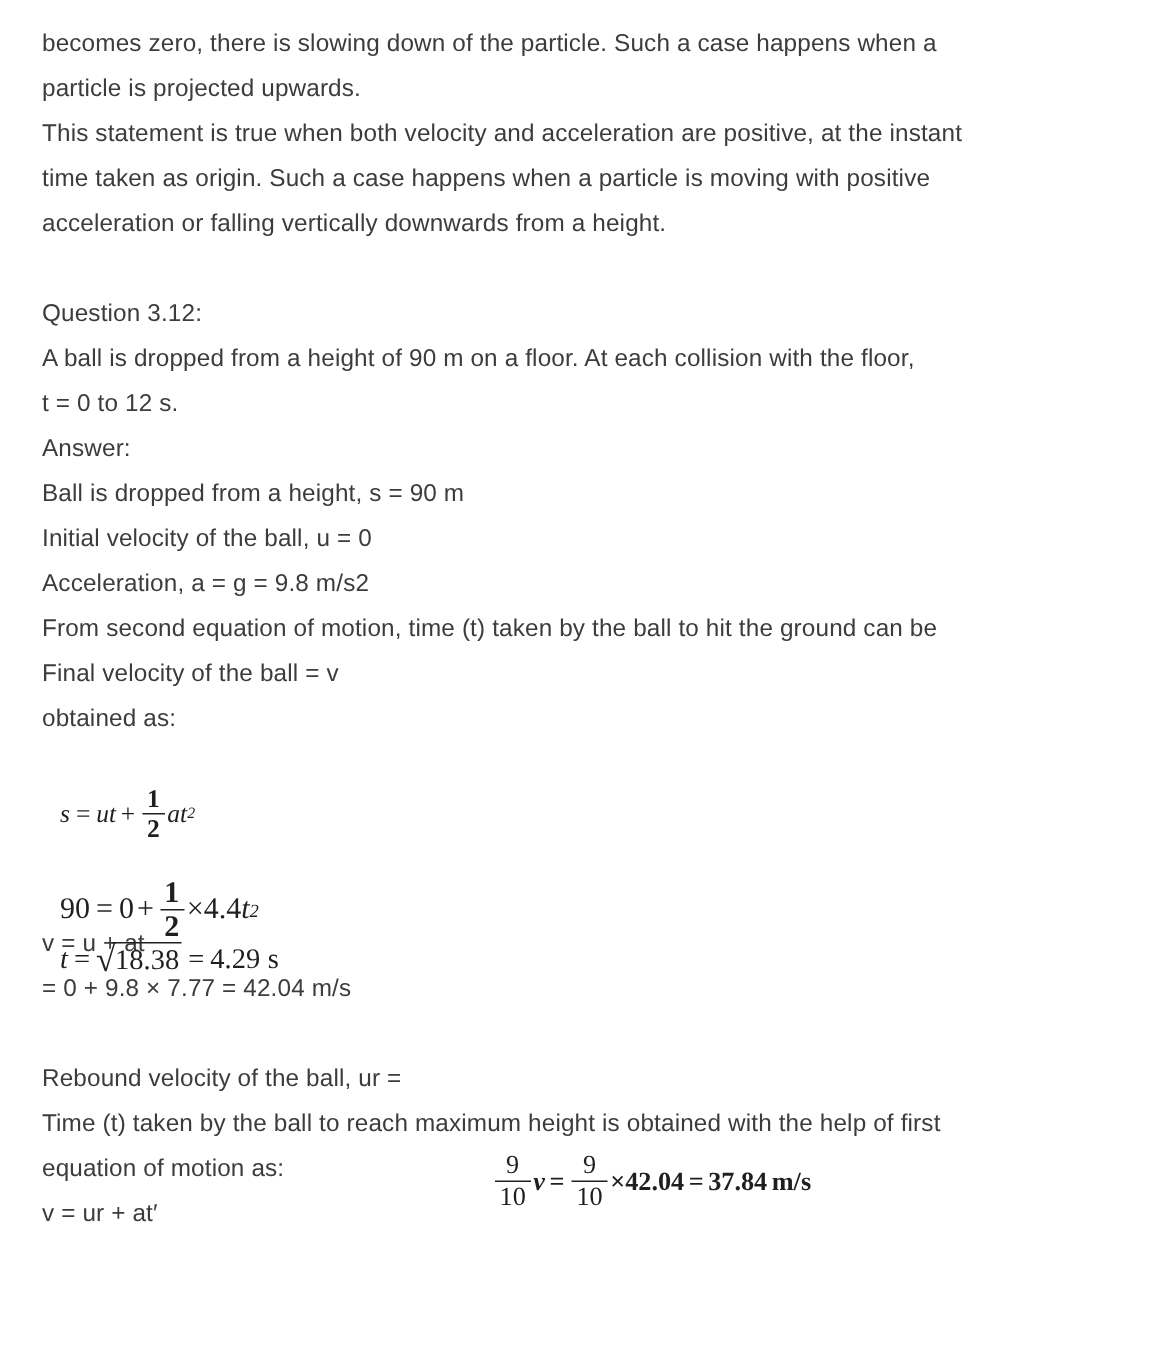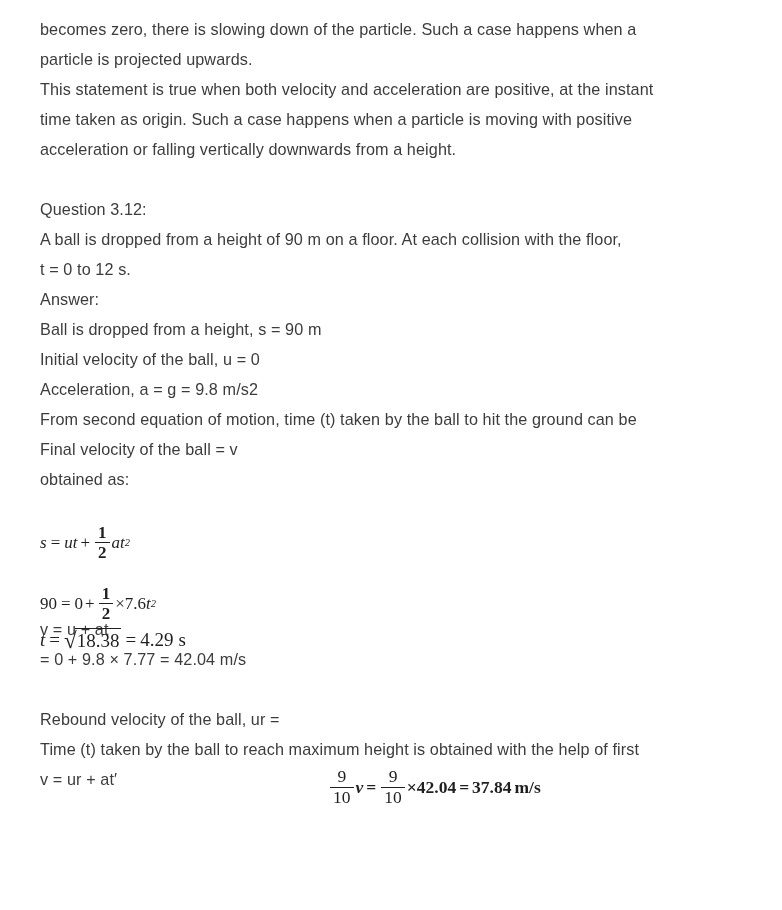--- a/index.html
+++ b/index.html
@@ -17,21 +17,21 @@
   }
   .page {
     position: relative;
     width: 782px;
     height: 910px;
     padding: 0;
     box-sizing: border-box;
   }
   .body-text {
     position: absolute;
-    left: 40px;
+    left: 28px;
     right: 30px;
     top: 14px;
   }
   .ln {
     font-size: 16.2px;
     line-height: 30px;
     white-space: nowrap;
     letter-spacing: 0.1px;
     color: #3c3c3c;
   }
@@ -85,21 +85,21 @@
   }
   .sqrt .radicand {
     border-top: 1.3px solid #1f1f1f;
     padding: 1px 2px 0 2px;
   }
   .eq-block {
     position: absolute;
     left: 40px;
   }
   #eq-s-ut   { top: 524px; font-size: 17px; }
-  #eq-90     { top: 585px; font-size: 17px; }
+  #eq-90     { top: 585px; font-size: 20px; }
   #eq-t-sqrt { top: 628px; font-size: 19px; }
   #eq-rebound {
     position: absolute;
     left: 328px;
     top: 766px;
     font-size: 17.5px;
   }
   #eq-rebound .math { font-weight: bold; }
   #eq-rebound .mf .num, #eq-rebound .mf .den { font-weight: normal; }
 </style>
@@ -142,20 +142,21 @@
       <div class="ln">v = u + at</div>
       <div class="ln">= 0 + 9.8 × 7.77 = 42.04 m/s</div>
     </div>
 
     <div class="blank"></div>
 
     <div class="ln">Rebound velocity of the ball, ur =</div>
 
     <div>
       <div class="ln">Time (t) taken by the ball to reach maximum height is obtained with the help of first</div>
+      <div class="ln">equation of motion as:</div>
       <div class="ln">v = ur + at′</div>
     </div>
 
   </div>
 
   <div class="eq-block" id="eq-s-ut">
     <span class="math">
       <span class="it">s</span>
       <span class="rm" style="margin:0 4px">=</span>
       <span class="it">ut</span>
@@ -173,21 +174,21 @@
     <span class="math">
       <span class="rm">90</span>
       <span class="rm" style="margin:0 4px">=</span>
       <span class="rm">0</span>
       <span class="rm" style="margin:0 2px">+</span>
       <span class="mf">
         <span class="num">1</span>
         <span class="den">2</span>
       </span>
       <span class="rm">×</span>
-      <span class="rm">7.6</span>
+      <span class="rm">4.4</span>
       <span class="it">t</span>
         <sup class="ex">2</sup>
     </span>
   </div>
 
   <div class="eq-block" id="eq-t-sqrt">
     <span class="math">
       <span class="it">t</span>
       <span class="rm" style="margin:0 4px">=</span>
       <span class="sqrt">

